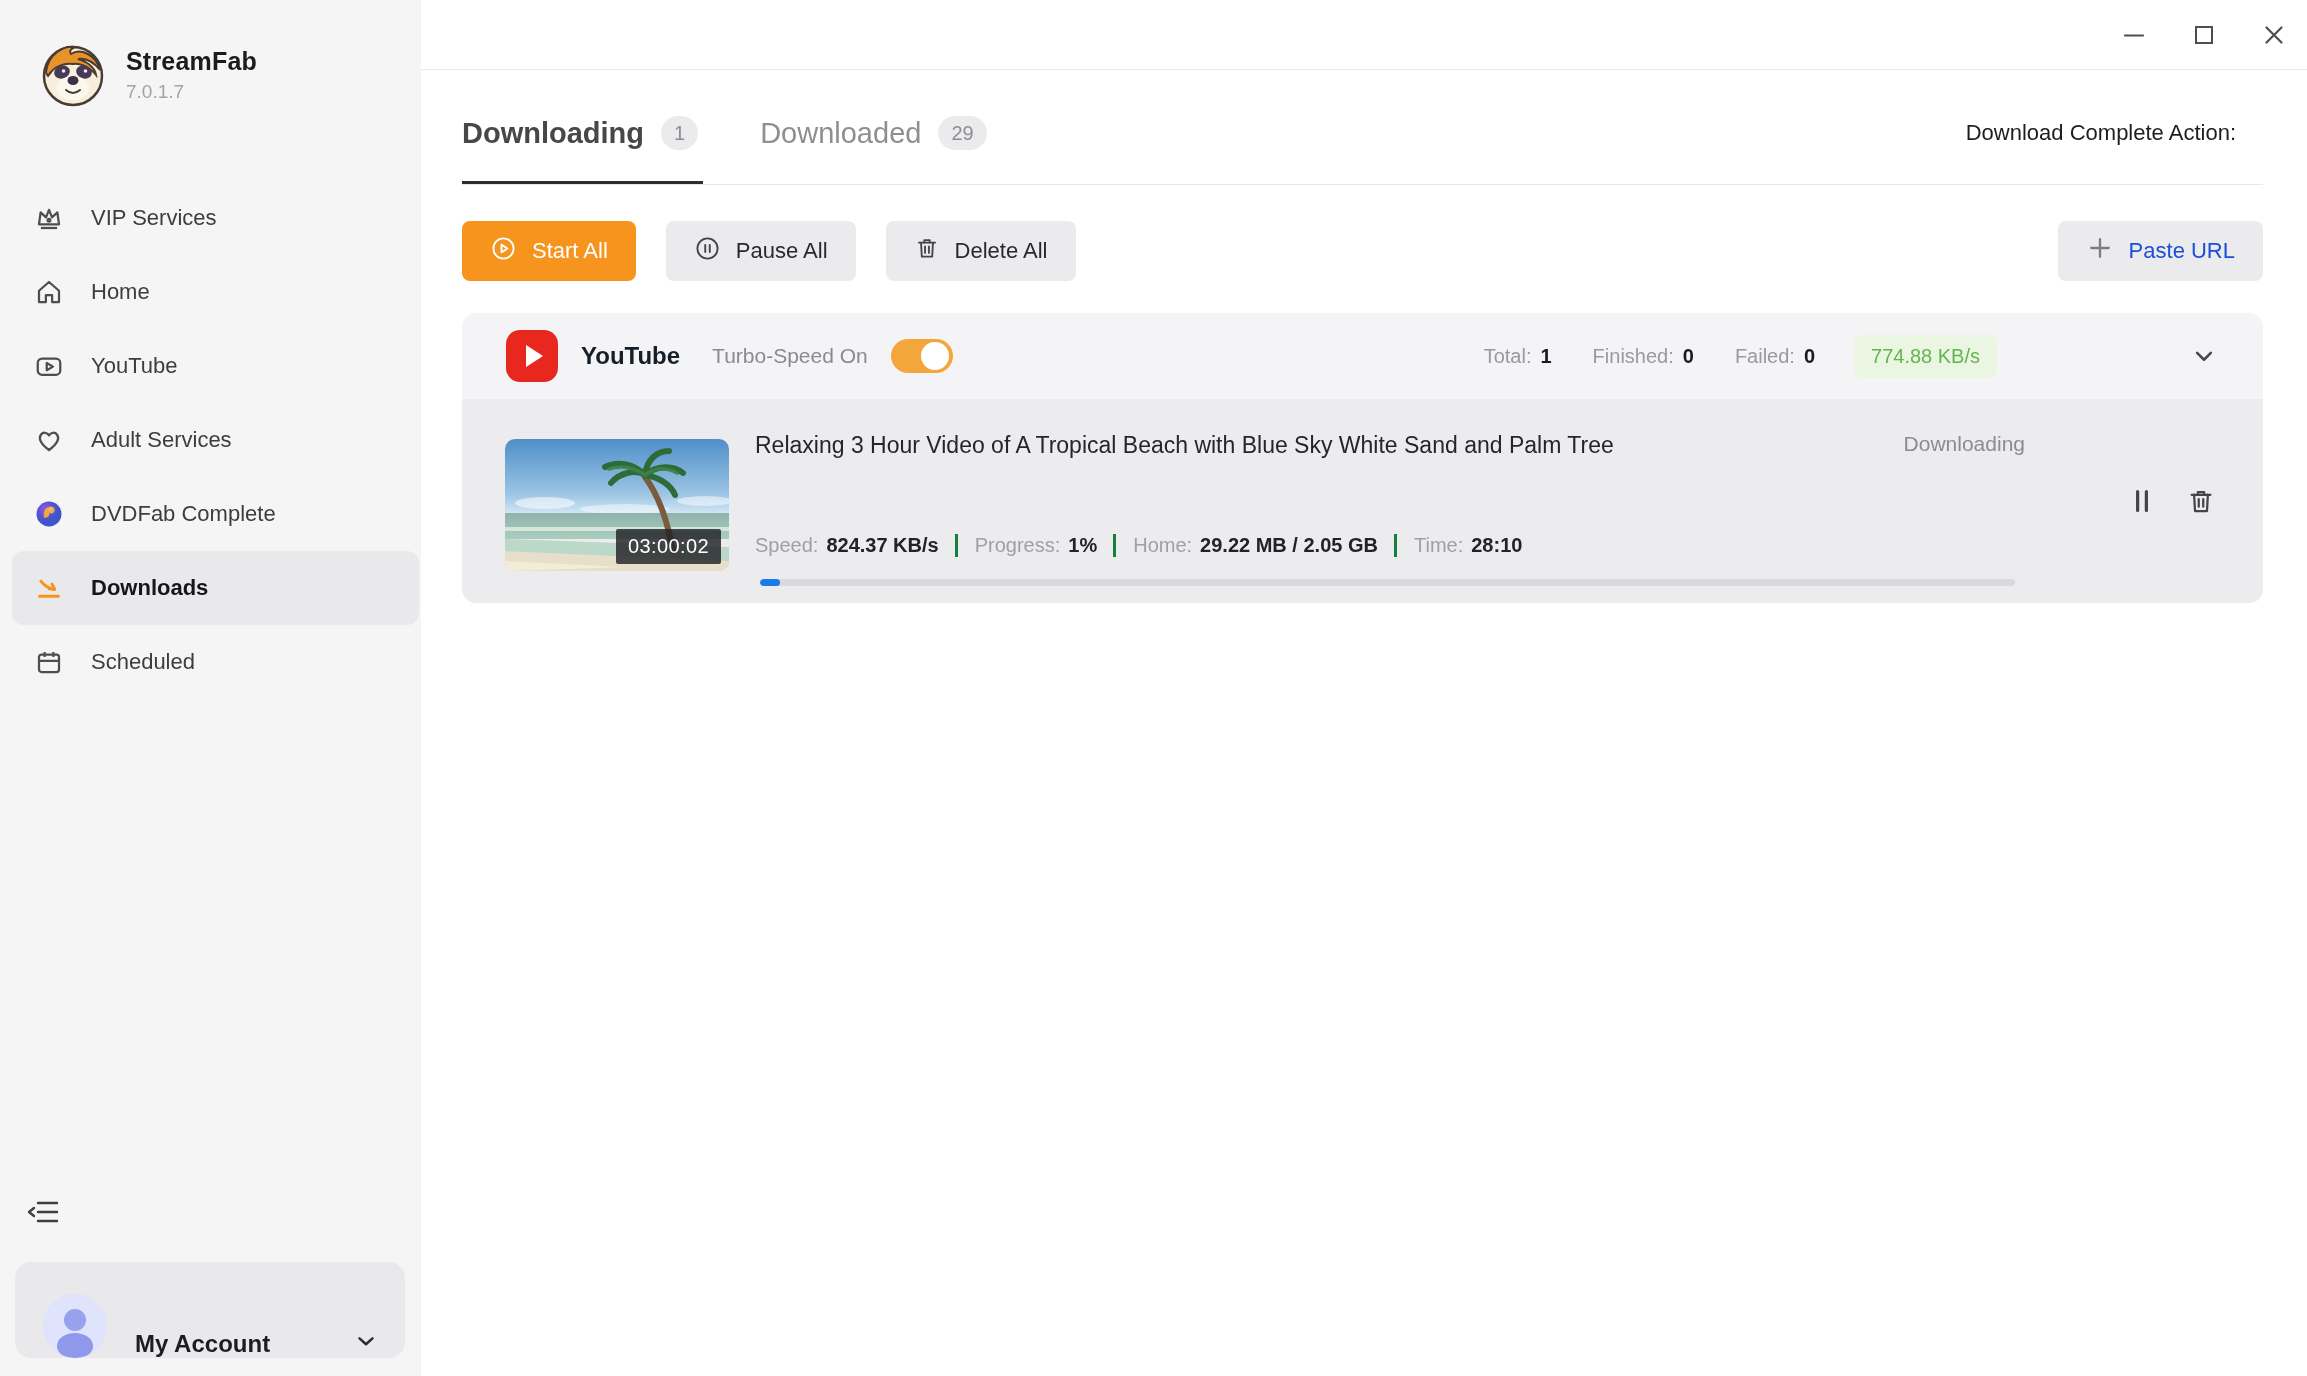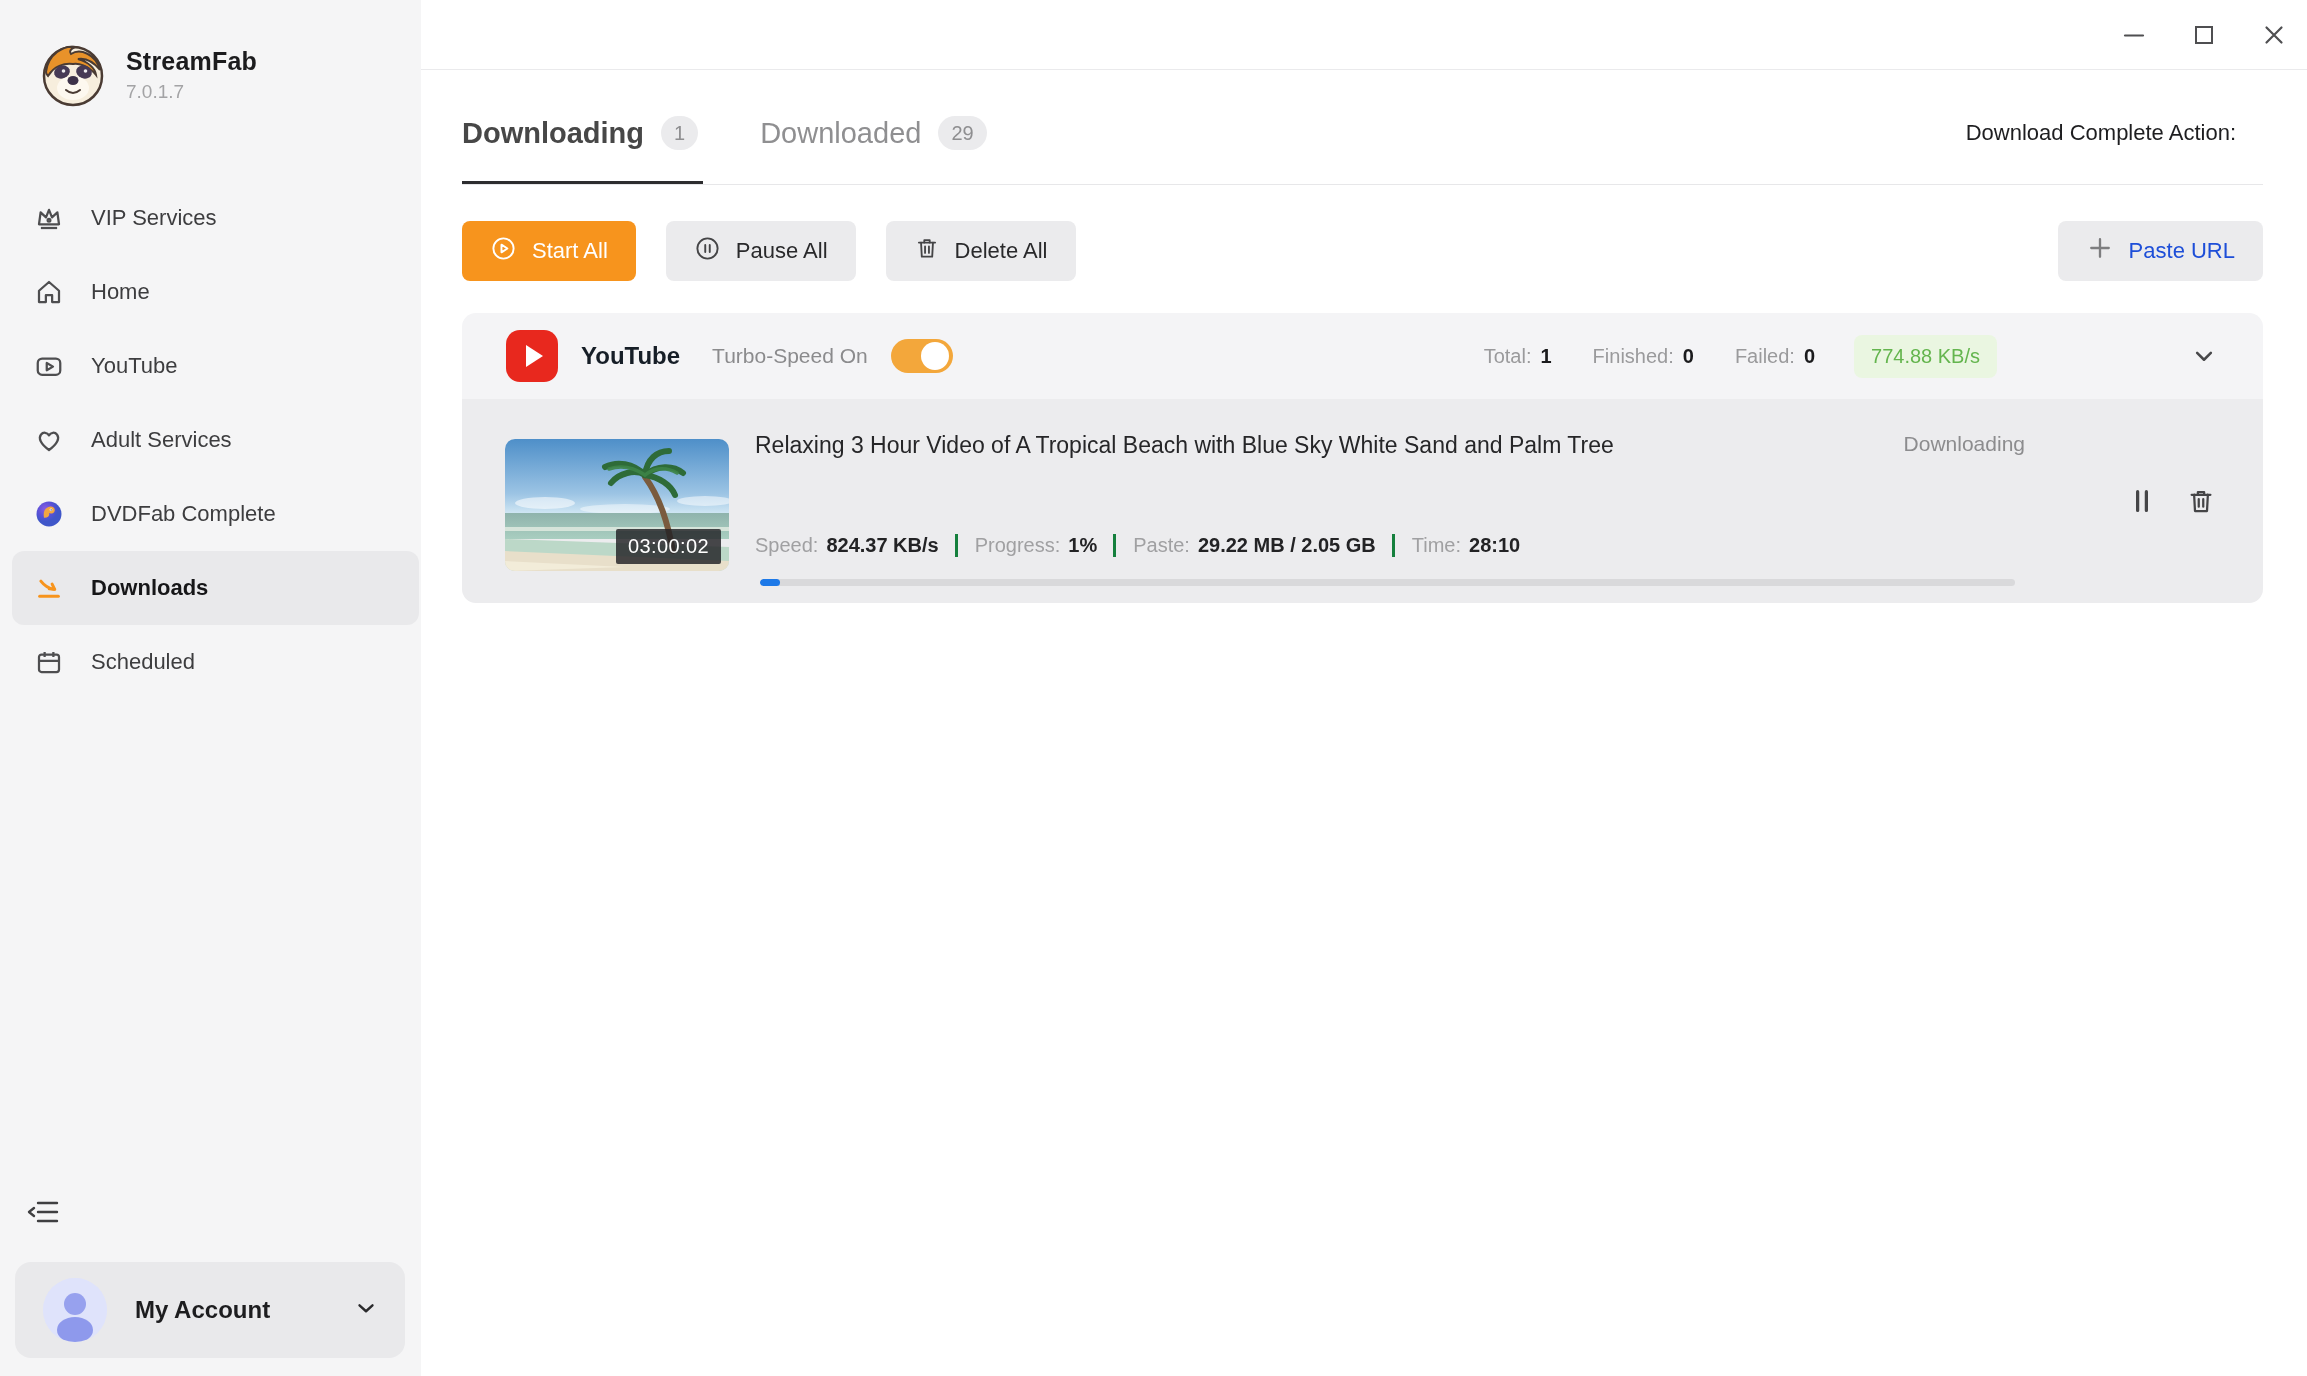--- a/index.html
+++ b/index.html
@@ -21,21 +21,21 @@
   .nav { position:absolute; top:181px; left:0; right:0; }
   .nav-item { height:74px; margin:0 12px; padding-left:21px; border-radius:12px;
     display:flex; align-items:center; gap:26px; font-size:22px; color:#3d3d3f; cursor:pointer; }
   .nav-item.active { background:#e9e9eb; color:#161618; font-weight:700; }
   .nav-icon { width:32px; height:32px; display:flex; align-items:center; justify-content:center; color:#4e4e50; }
   .nav-icon svg { width:30px; height:30px; }
 
   .collapse-btn { position:absolute; left:26px; top:1198px; width:34px; height:28px; color:#3f3f41; cursor:pointer; }
 
   .account { position:absolute; left:15px; bottom:18px; width:390px; height:96px;
-    background:#e9e9eb; border-radius:16px; display:flex; align-items:center; cursor:pointer; }
+    background:#e9e9eb; border-radius:16px; display:flex; align-items:flex-end; cursor:pointer; }
   .avatar { width:64px; height:64px; margin-left:28px; border-radius:50%; background:#dfe3fb; overflow:hidden; position:relative; flex:0 0 auto; }
   .account-label { margin-left:28px; font-size:24px; font-weight:700; color:#1d1d1f; }
   .account-chevron { margin-left:auto; margin-right:26px; color:#2a2a2c; }
 
   
   .main { position:absolute; left:421px; top:0; right:0; bottom:0; background:#fff; }
   .titlebar { position:relative; height:70px; border-bottom:1px solid #eaeaec; }
   .win-controls { position:absolute; right:20px; top:0; height:70px; display:flex; align-items:center; gap:44px; }
   .win-btn { width:26px; height:26px; color:#4f4f51; display:flex; align-items:center; justify-content:center; cursor:pointer; }
 
@@ -406,21 +406,21 @@
           <div class="item-stats">
             <div class="stat">
               <span class="lbl">Speed:</span>
               <span class="val">824.37 KB/s</span>
             </div>
             <div class="stat">
               <span class="lbl">Progress:</span>
               <span class="val">1%</span>
             </div>
             <div class="stat">
-              <span class="lbl">Paste:</span>
+              <span class="lbl">Home:</span>
               <span class="val">29.22 MB / 2.05 GB</span>
             </div>
             <div class="stat">
               <span class="lbl">Time:</span>
               <span class="val">28:10</span>
             </div>
           </div>
 
           <div class="progress-track">
             <div class="progress-fill" style="width: 1%;"></div>

